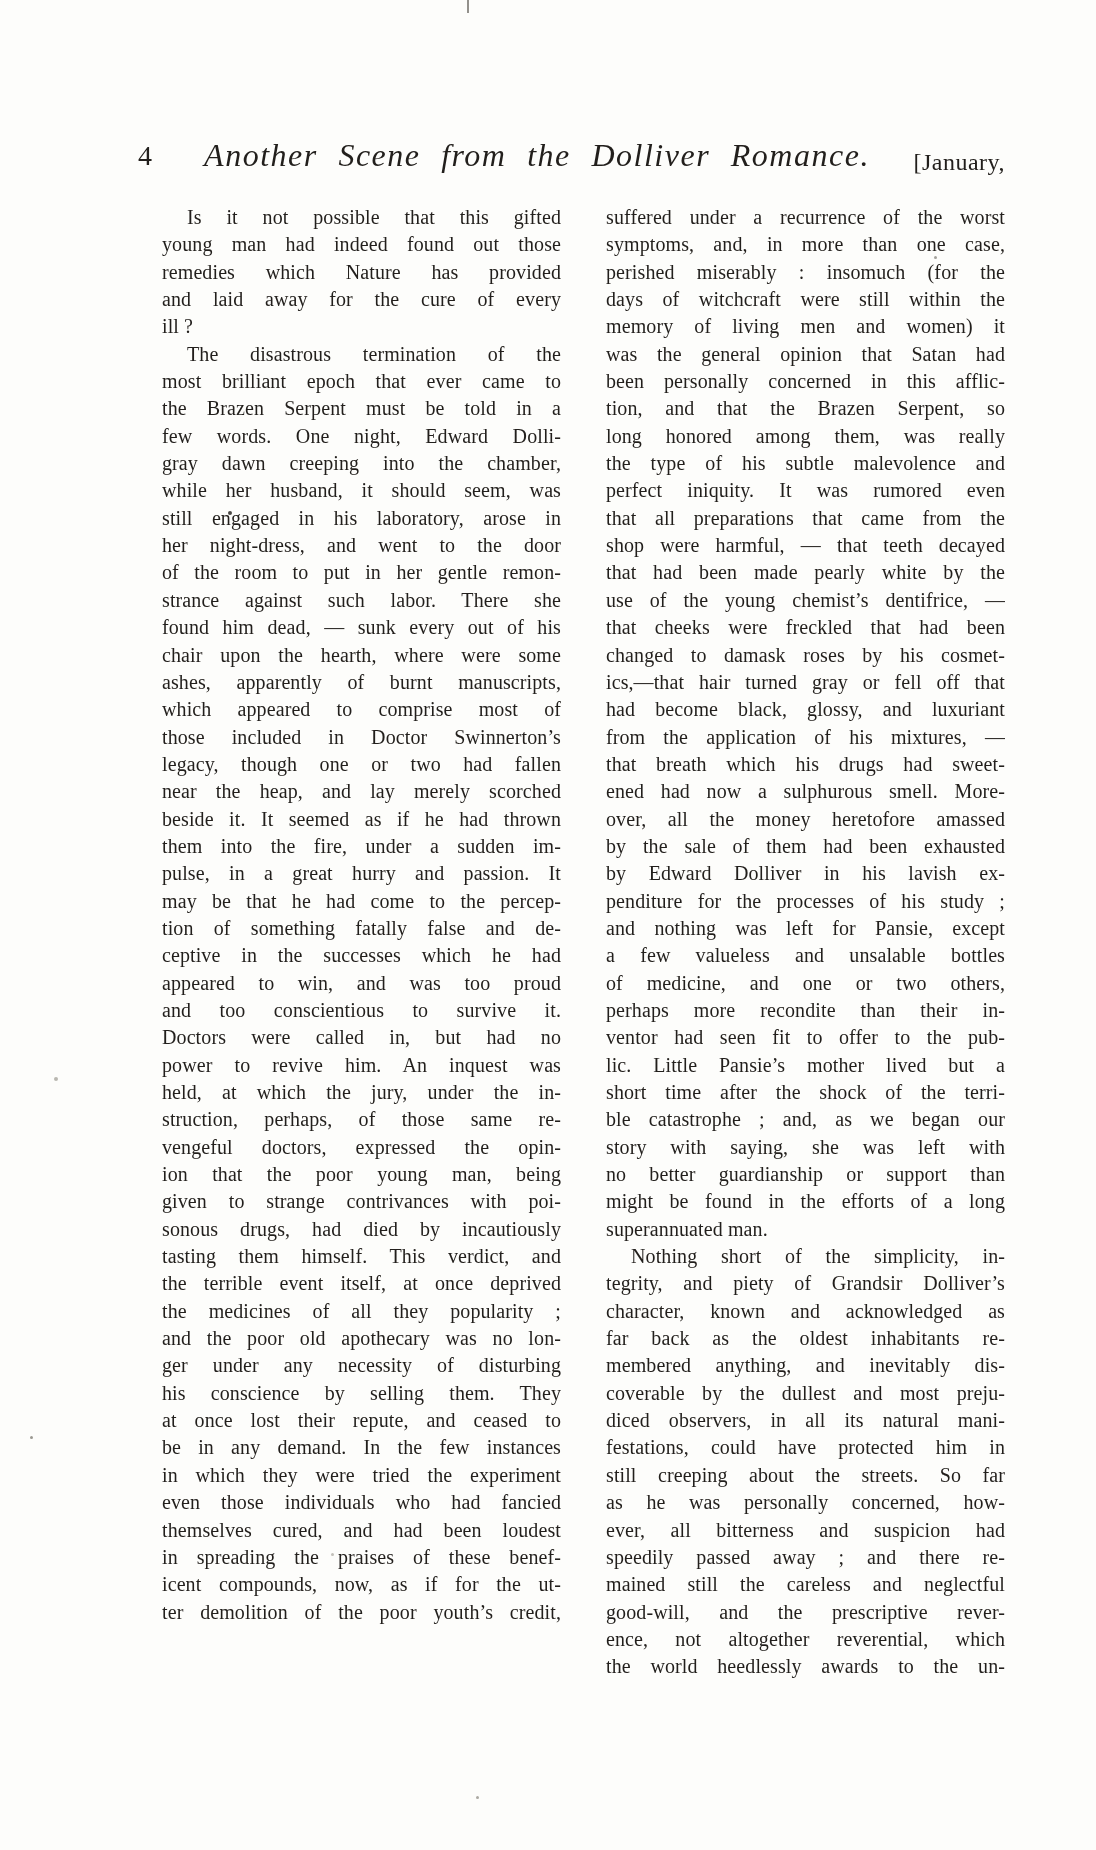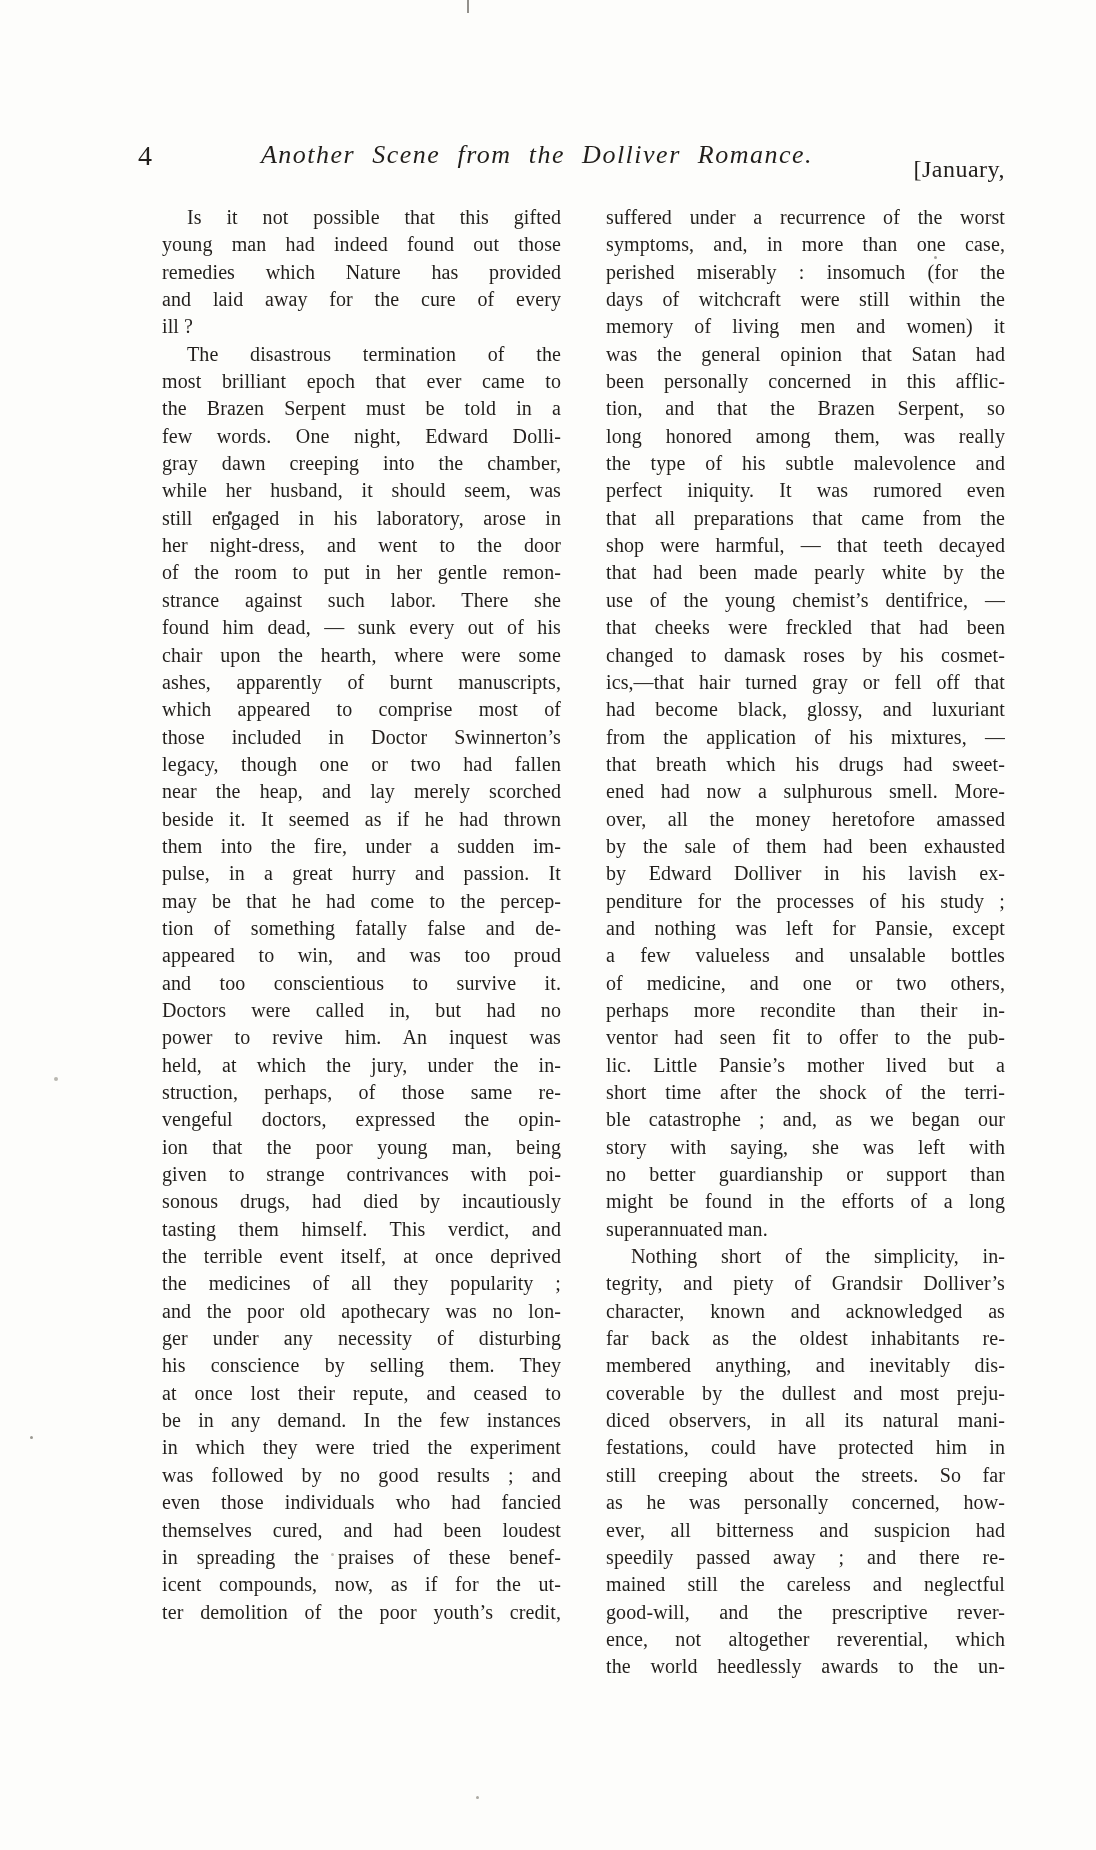--- a/index.html
+++ b/index.html
@@ -29,26 +29,26 @@
   }
   .pagenum {
     position: absolute; left: 0; top: 4px;
     font-size: 28px; line-height: 32px;
   }
   .title {
     position: absolute; left: 24px; top: 2px;
     width: 750px;
     text-align: center;
     font-style: italic;
-    font-size: 26px; line-height: 34px;
+    font-size: 32px; line-height: 34px;
     letter-spacing: 1.5px;
     word-spacing: 0.35em;
   }
   .issue {
-    position: absolute; right: 0; top: 18px;
+    position: absolute; right: 0; top: 11px;
     font-size: 24px; line-height: 30px;
     letter-spacing: 0.5px;
   }
 
   
   .columns {
     position: absolute;
     left: 162px; top: 204px;
     width: 843px;
     display: flex;
@@ -116,40 +116,40 @@
         <div class="line">ashes, apparently of burnt manuscripts,</div>
         <div class="line">which appeared to comprise most of</div>
         <div class="line">those included in Doctor Swinnerton’s</div>
         <div class="line">legacy, though one or two had fallen</div>
         <div class="line">near the heap, and lay merely scorched</div>
         <div class="line">beside it. It seemed as if he had thrown</div>
         <div class="line">them into the fire, under a sudden im-</div>
         <div class="line">pulse, in a great hurry and passion. It</div>
         <div class="line">may be that he had come to the percep-</div>
         <div class="line">tion of something fatally false and de-</div>
+        <div class="line">ceptive in the successes which he had</div>
         <div class="line">appeared to win, and was too proud</div>
         <div class="line">and too conscientious to survive it.</div>
         <div class="line">Doctors were called in, but had no</div>
         <div class="line">power to revive him. An inquest was</div>
         <div class="line">held, at which the jury, under the in-</div>
         <div class="line">struction, perhaps, of those same re-</div>
         <div class="line">vengeful doctors, expressed the opin-</div>
         <div class="line">ion that the poor young man, being</div>
         <div class="line">given to strange contrivances with poi-</div>
         <div class="line">sonous drugs, had died by incautiously</div>
         <div class="line">tasting them himself. This verdict, and</div>
         <div class="line">the terrible event itself, at once deprived</div>
         <div class="line">the medicines of all they popularity ;</div>
         <div class="line">and the poor old apothecary was no lon-</div>
         <div class="line">ger under any necessity of disturbing</div>
         <div class="line">his conscience by selling them. They</div>
         <div class="line">at once lost their repute, and ceased to</div>
         <div class="line">be in any demand. In the few instances</div>
         <div class="line">in which they were tried the experiment</div>
-        <div class="line">was followed by no good results ; and</div>
         <div class="line">even those individuals who had fancied</div>
         <div class="line">themselves cured, and had been loudest</div>
         <div class="line">in spreading the praises of these benef-</div>
         <div class="line">icent compounds, now, as if for the ut-</div>
         <div class="line">ter demolition of the poor youth’s credit,</div>
       </div>
     <div class="col" id="col-right">
         <div class="line">suffered under a recurrence of the worst</div>
         <div class="line">symptoms, and, in more than one case,</div>
         <div class="line">perished miserably : insomuch (for the</div>

